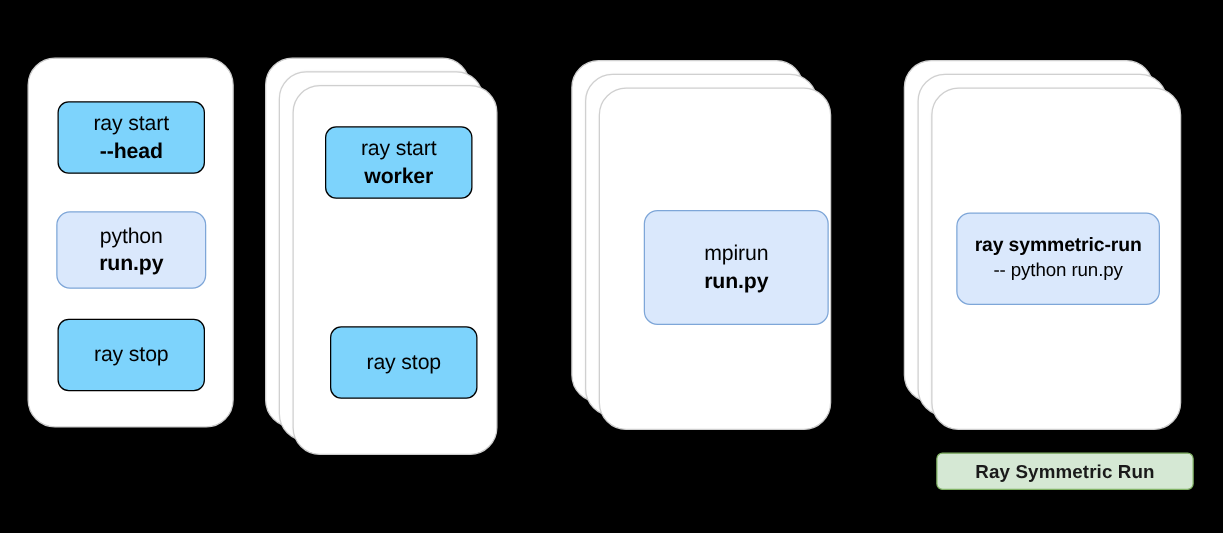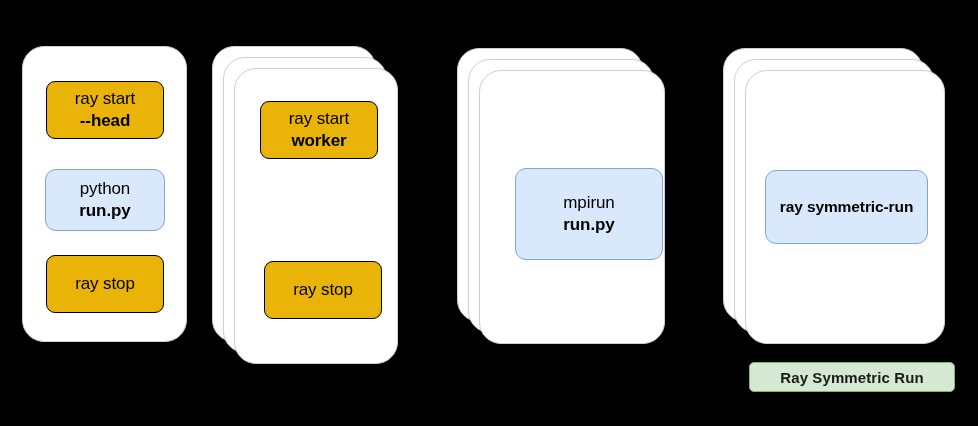--- a/index.html
+++ b/index.html
@@ -28,21 +28,21 @@
   .card.front {
     border-color: #cfcfcf;
   }
 
   
   .cmdbox {
     position: absolute;
     box-sizing: border-box;
     border: 1.3px solid #000000;
     border-radius: 9px;
-    background: #eab308;
+    background: #7dd3fc;
     display: flex;
     align-items: center;
     justify-content: center;
     text-align: center;
     color: #000000;
     font-size: 17px;
     line-height: 1.28;
     letter-spacing: -0.1px;
   }
   .cmdbox.blue {
@@ -128,19 +128,20 @@
     <span class="l2">run.py</span>
   </div>
 
 
   <div class="card" style="left:723px; top:48px; width:200px; height:274px;"></div>
   <div class="card" style="left:734px; top:59px; width:200px; height:274px;"></div>
   <div class="card front" style="left:745px; top:70px; width:200px; height:274px;"></div>
 
   <div class="cmdbox symmetric blue" style="left:765px; top:170px; width:163px; height:74px;">
     <span class="l1">ray symmetric-run</span>
+    <span class="l2">-- python run.py</span>
   </div>
 
   <div class="grouplabel green" style="left:749px; top:362px; width:206px; height:30px;">
     <span>Ray Symmetric Run</span>
   </div>
 
 </div>
 
 </body></html>

